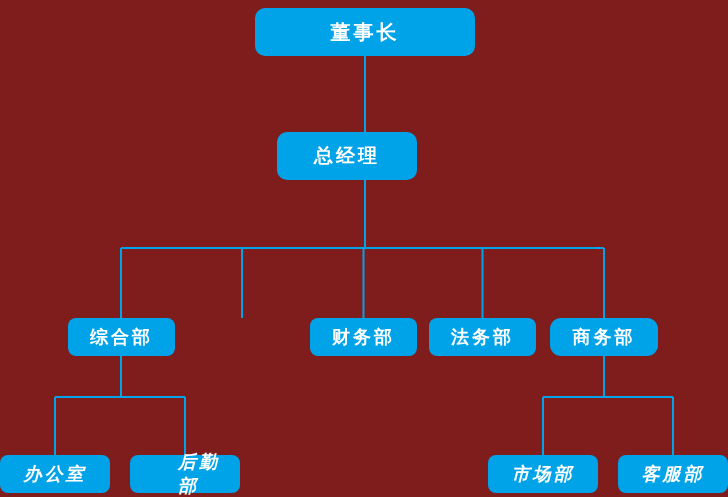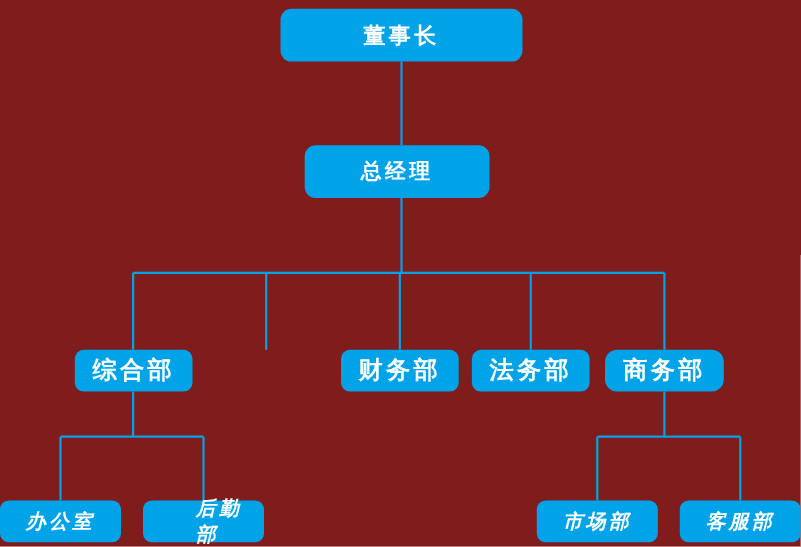--- a/index.html
+++ b/index.html
@@ -32,23 +32,23 @@
     font-weight: bold;
     letter-spacing: 3px;
     border-radius: 8px;
     box-sizing: border-box;
     cursor: default;
     user-select: none;
   }
   
   .n-chairman { left: 255px; top: 8px;  width: 220px; height: 48px; font-size: 20px; border-radius: 10px; }
   
-  .n-gm       { left: 277px; top: 132px; width: 168px; height: 48px; font-size: 19px; border-radius: 10px; }
+  .n-gm       { left: 277px; top: 132px; width: 140px; height: 48px; font-size: 19px; border-radius: 10px; }
   
-  .lvl3 { top: 318px; height: 38px; font-size: 22px; }
+  .lvl3 { top: 318px; height: 38px; font-size: 18px; }
   .n-d1 { left: 68px;  width: 107px; }
   .n-d2 { left: 188px; width: 108px; }
   .n-d3 { left: 310px; width: 107px; }
   .n-d4 { left: 429px; width: 107px; }
   .n-d5 { left: 550px; width: 108px; border-radius: 11px; }
   
   .lvl4 { top: 455px; height: 38px; font-size: 18px; font-style: italic; }
   .n-office { left: 0px;   width: 110px; }
   .n-log    { left: 130px; width: 110px; padding-left: 48px; }
   .n-mkt    { left: 488px; width: 110px; text-align: right; }

